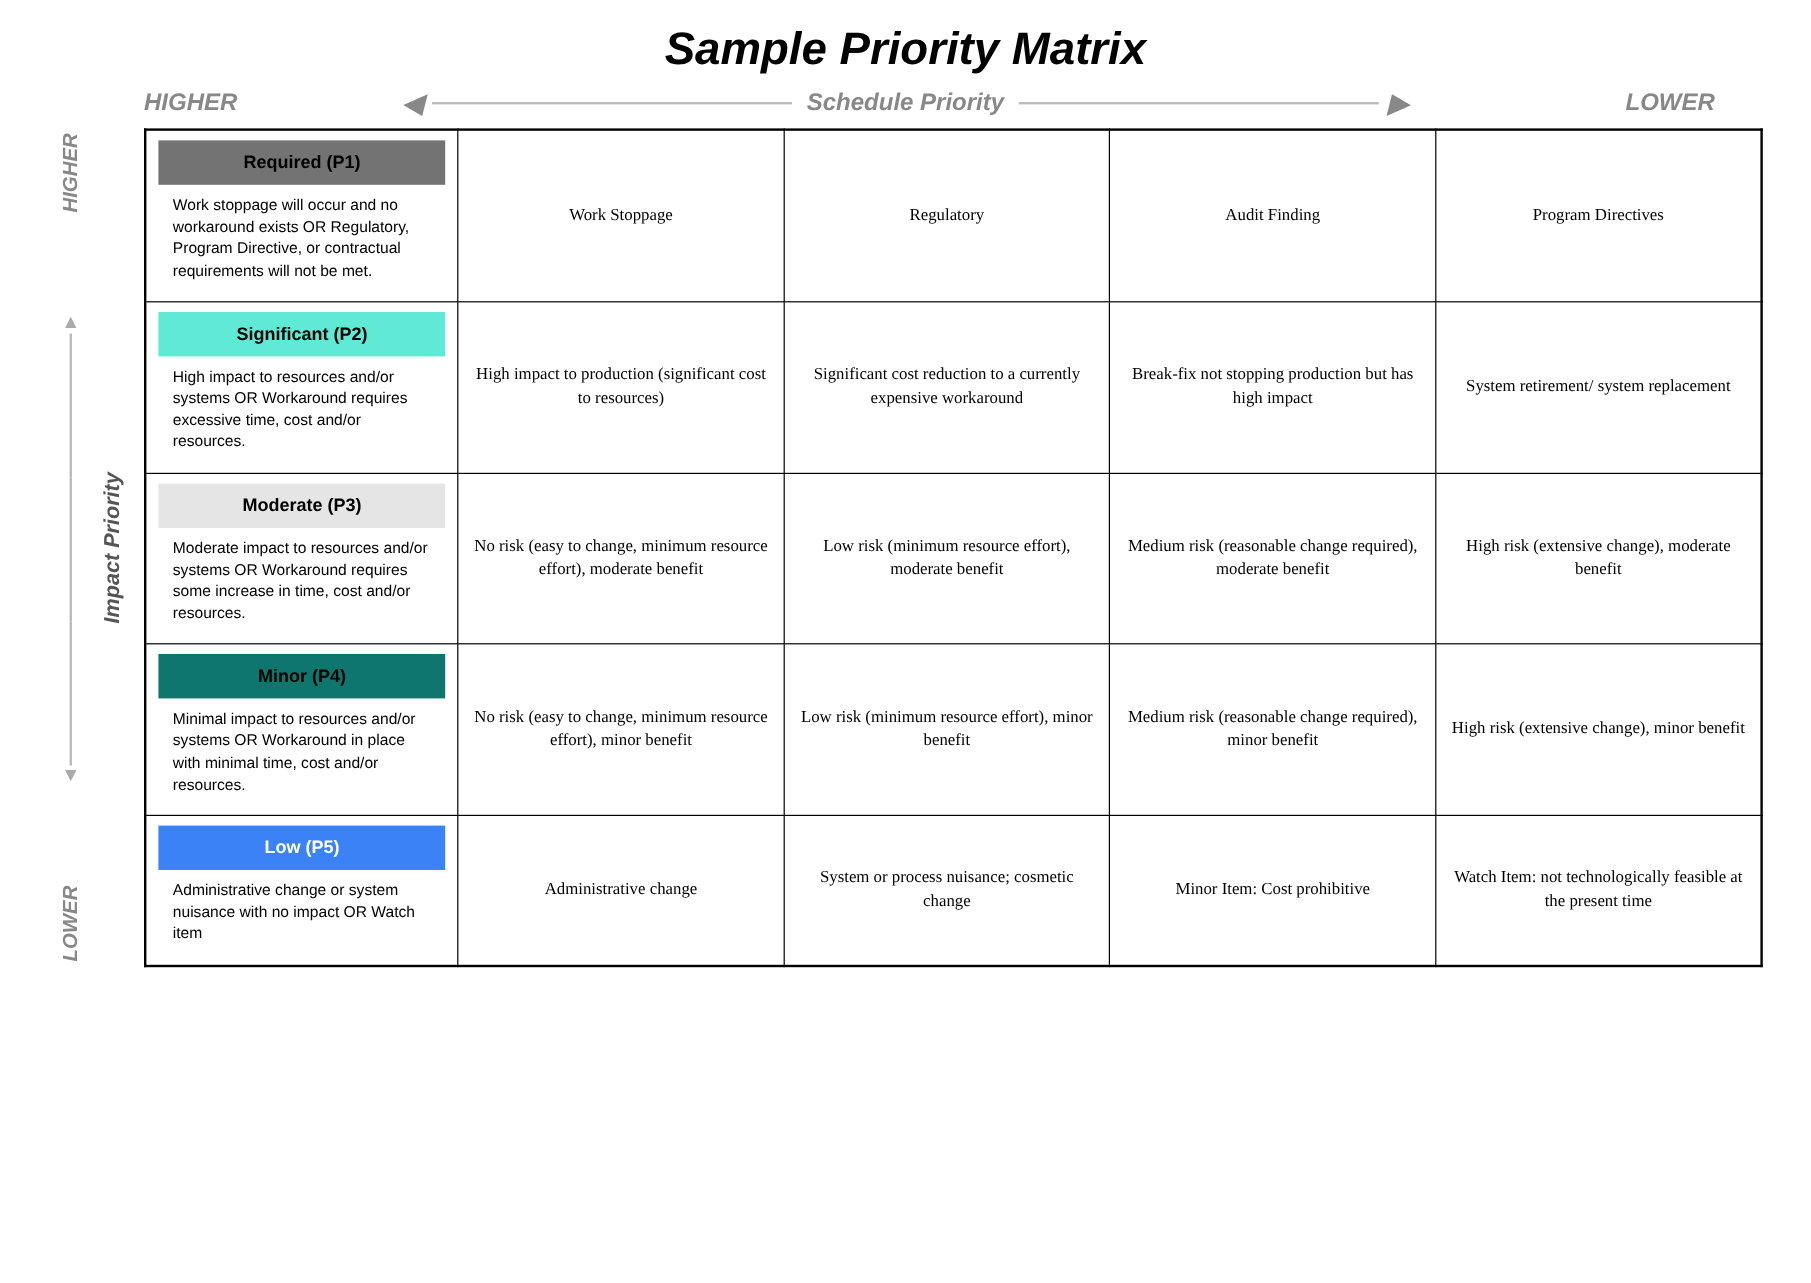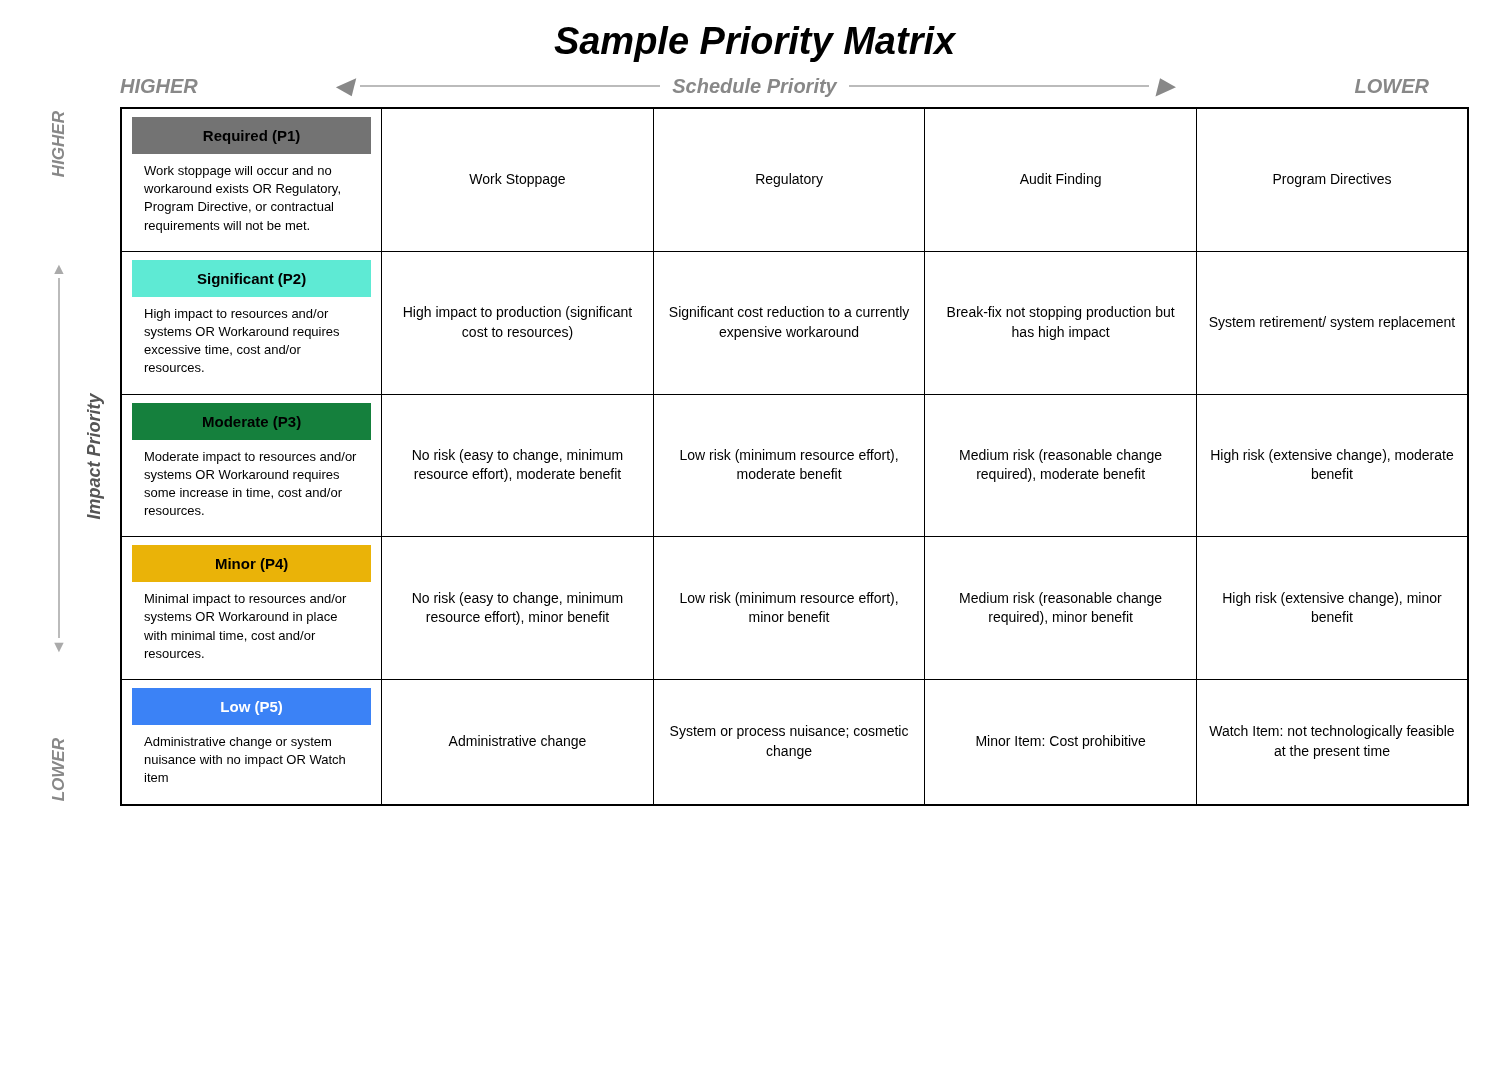--- a/index.html
+++ b/index.html
@@ -113,20 +113,21 @@
       display: block;
       padding: 8px 12px;
       font-size: 13px;
       text-align: left;
       line-height: 1.4;
     }
 
     .content-cell {
       font-size: 13.5px;
       line-height: 1.4;
+      font-family: Liberation Serif, serif;
     }
 
   </style>
 </head>
 <body>
 
 <h1>Sample Priority Matrix</h1>
 
 <div class="schedule-header">
   <span class="higher-label">HIGHER</span>
@@ -174,31 +175,31 @@
             <span class="priority-header" style="background-color: #5eead4; color: rgb(0, 0, 0);">Significant (P2)</span>
             <span class="priority-desc">High impact to resources and/or systems OR Workaround requires excessive time, cost and/or resources.</span>
           </td>
           <td class="content-cell" style="width: 250px;">High impact to production (significant cost to resources)</td>
           <td class="content-cell" style="width: 250px;">Significant cost reduction to a currently expensive workaround</td>
           <td class="content-cell" style="width: 250px;">Break-fix not stopping production but has high impact</td>
           <td class="content-cell" style="width: 250px;">System retirement/ system replacement</td>
         </tr>
         <tr>
           <td class="priority-cell" style="width: 240px; min-width: 240px;">
-            <span class="priority-header" style="background-color: #15803d; color: rgb(0, 0, 0);">Moderate (P3)</span>
+            <span class="priority-header" style="background-color: #e5e5e5; color: rgb(0, 0, 0);">Moderate (P3)</span>
             <span class="priority-desc">Moderate impact to resources and/or systems OR Workaround requires some increase in time, cost and/or resources.</span>
           </td>
           <td class="content-cell" style="width: 250px;">No risk (easy to change, minimum resource effort), moderate benefit</td>
           <td class="content-cell" style="width: 250px;">Low risk (minimum resource effort), moderate benefit</td>
           <td class="content-cell" style="width: 250px;">Medium risk (reasonable change required), moderate benefit</td>
           <td class="content-cell" style="width: 250px;">High risk (extensive change), moderate benefit</td>
         </tr>
         <tr>
           <td class="priority-cell" style="width: 240px; min-width: 240px;">
-            <span class="priority-header" style="background-color: #eab308; color: rgb(0, 0, 0);">Minor (P4)</span>
+            <span class="priority-header" style="background-color: #0f766e; color: rgb(0, 0, 0);">Minor (P4)</span>
             <span class="priority-desc">Minimal impact to resources and/or systems OR Workaround in place with minimal time, cost and/or resources.</span>
           </td>
           <td class="content-cell" style="width: 250px;">No risk (easy to change, minimum resource effort), minor benefit</td>
           <td class="content-cell" style="width: 250px;">Low risk (minimum resource effort), minor benefit</td>
           <td class="content-cell" style="width: 250px;">Medium risk (reasonable change required), minor benefit</td>
           <td class="content-cell" style="width: 250px;">High risk (extensive change), minor benefit</td>
         </tr>
         <tr>
           <td class="priority-cell" style="width: 240px; min-width: 240px;">
             <span class="priority-header" style="background-color: #3b82f6; color: rgb(255, 255, 255);">Low (P5)</span>

